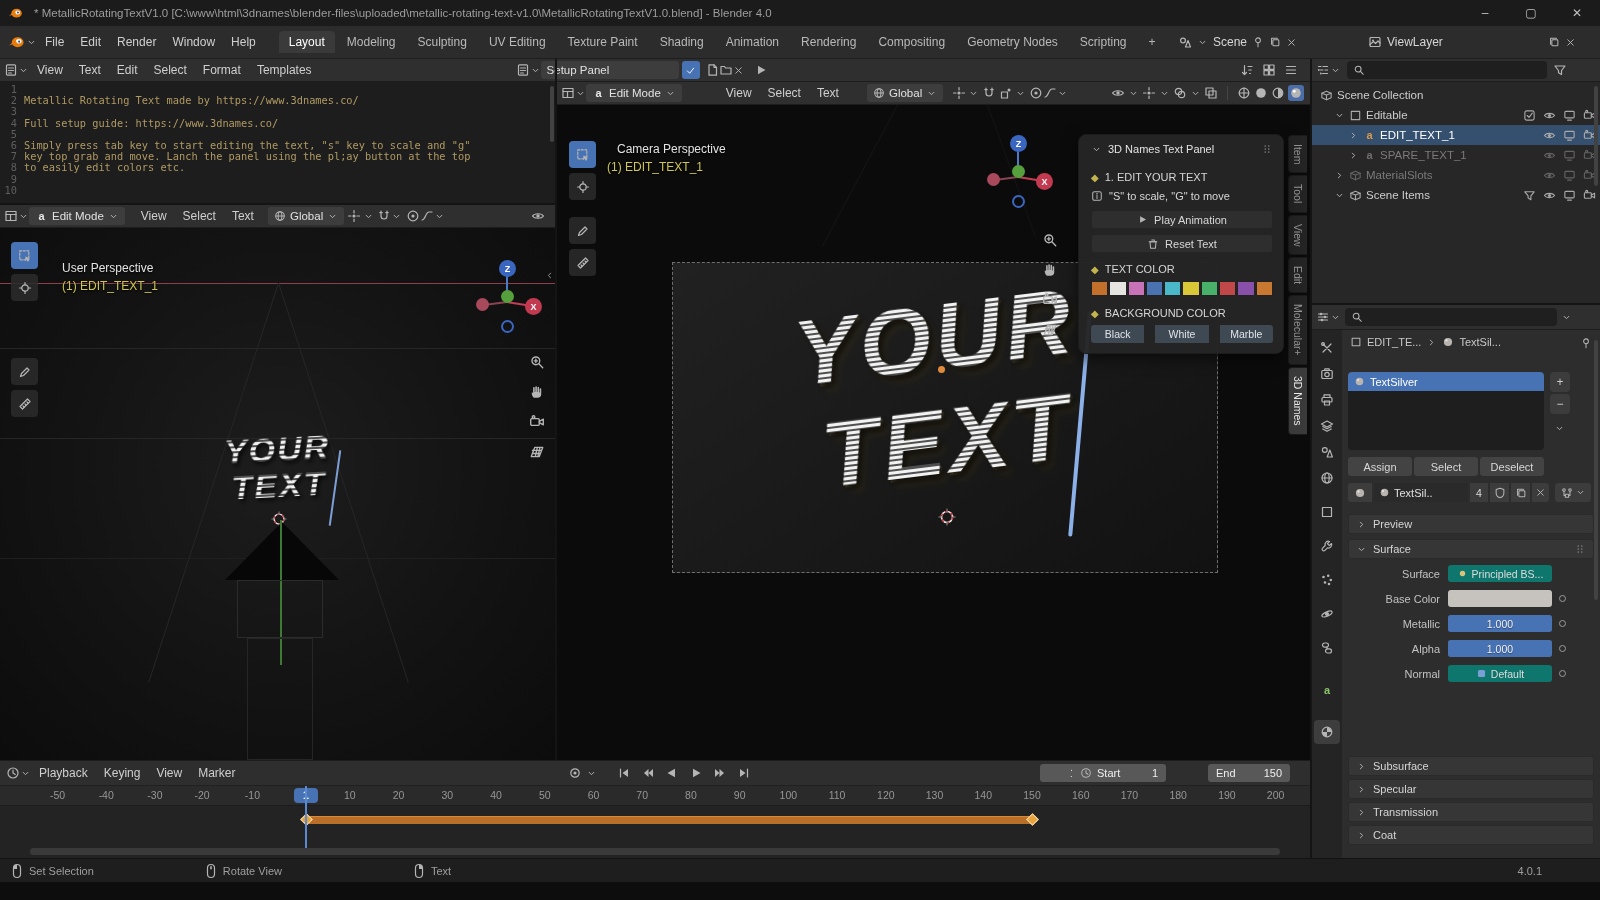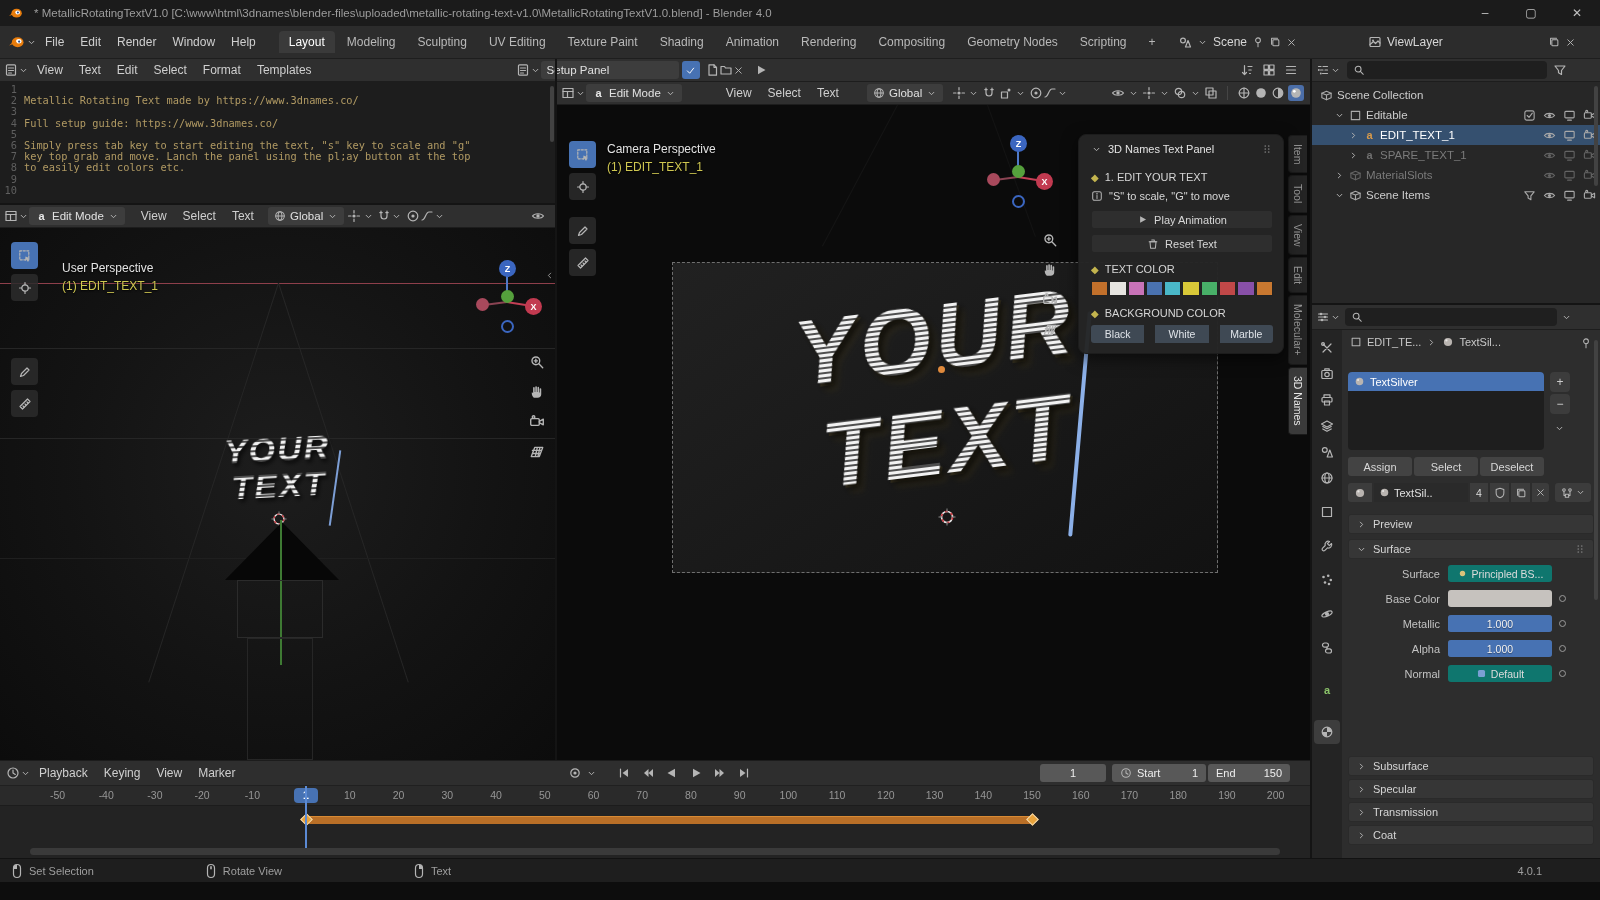--- a/index.html
+++ b/index.html
@@ -747,21 +747,21 @@
       <div style="position:absolute;left:405px;top:48px;width:4px;height:226px;background:#8cb0e8;border-radius:2px;transform:rotate(5deg)"></div>
       <div style="position:absolute;left:265px;top:245px;width:18px;height:18px"><span class="icon i18">
             <svg viewBox="0 0 18 18">
               <circle cx="9" cy="9" r="5.5" fill="none" stroke="#e8e8e8" stroke-width="1.6"></circle>
               <circle cx="9" cy="9" r="5.5" fill="none" stroke="#c8373e" stroke-width="1.6" stroke-dasharray="2.9 2.9"></circle>
               <path d="M9 .5 V4 M9 14 V17.5 M.5 9 H4 M14 9 H17.5" stroke="#8a8a8a" stroke-width="1"></path>
             </svg>
           </span></div>
     </div>
 
-    <div class="vplabel" style="left:50px;top:37px">Camera Perspective</div>
+    <div class="vplabel" style="left:60px;top:37px">Camera Perspective</div>
     <div class="vpobj" style="left:50px;top:55px">(1) EDIT_TEXT_1</div>
 
     <div class="toolbtn active" style="left:12px;top:36px">
         <span class="icon">
           <svg viewBox="0 0 14 14">
             <rect x="1.8" y="1.8" width="9" height="9" stroke="currentColor" fill="none" stroke-width="1.2" stroke-linecap="round" stroke-linejoin="round" stroke-dasharray="2 1.5"></rect>
             <path d="M7.5 7.5 L12 9.2 L9.9 9.9 L11 12.1 L9.7 12.8 L8.6 10.5 L7 12 Z" fill="currentColor"></path>
           </svg>
         </span>
       </div>
@@ -1555,21 +1555,21 @@
             <svg viewBox="0 0 14 14">
               <path d="M10.5 3 V11" stroke="currentColor" fill="none" stroke-width="1.2" stroke-linecap="round" stroke-linejoin="round"></path>
               <path d="M3 3 L8.5 7 L3 11 Z" fill="currentColor"></path>
             </svg>
           </span>
         </span>
     </div>
     <div class="tfield" style="position:absolute;left:1040px;width:66px;justify-content:center">
         <span>1</span>
       </div>
-    <div class="tfield" style="position:absolute;left:1112px;width:94px">
+    <div class="tfield" style="position:absolute;left:1072px;width:94px">
       <span class="icon i12">
           <svg viewBox="0 0 14 14">
             <circle cx="7" cy="7" r="5" stroke="currentColor" fill="none" stroke-width="1.2" stroke-linecap="round" stroke-linejoin="round"></circle>
             <path d="M7 4 V7 L9.3 8.4" stroke="currentColor" fill="none" stroke-width="1.2" stroke-linecap="round" stroke-linejoin="round"></path>
           </svg>
         </span>
       <span>Start</span>
       <span style="margin-left:auto">1</span>
     </div>
     <div class="tfield" style="position:absolute;left:1208px;width:82px">

